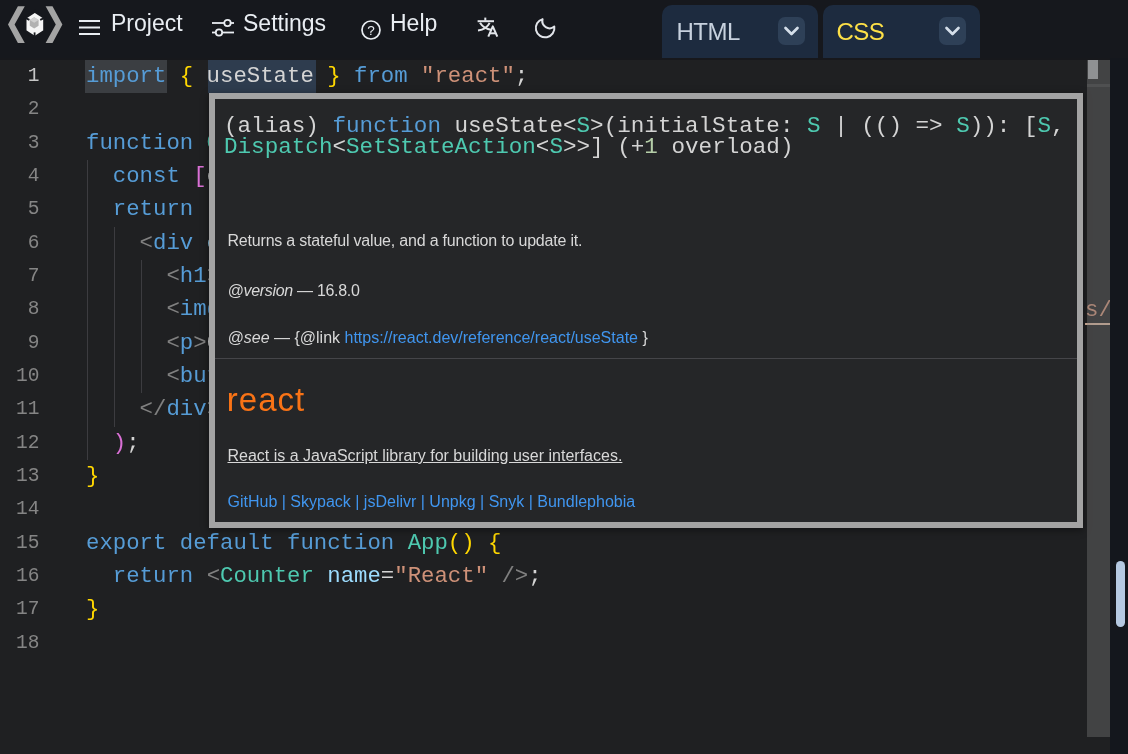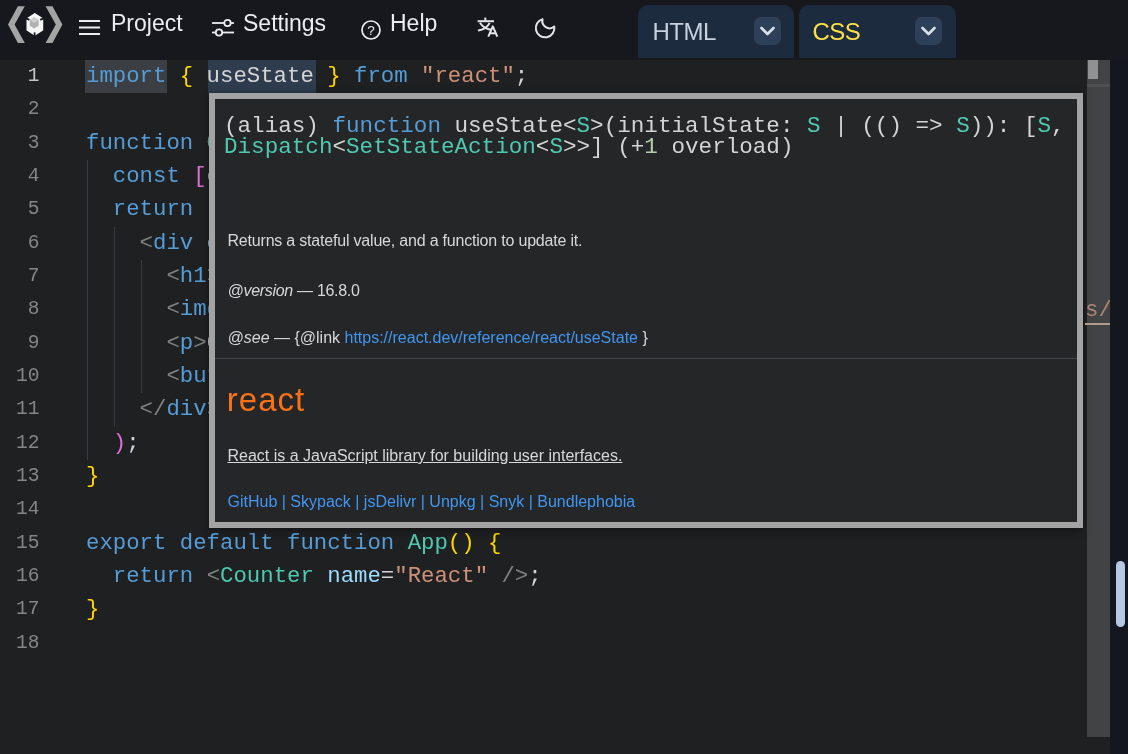--- a/index.html
+++ b/index.html
@@ -3,21 +3,21 @@
 <meta charset="utf-8">
 <style>
   * { margin:0; padding:0; box-sizing:border-box; }
   html,body { width:1128px; height:754px; background:#16181d; overflow:hidden; }
   body { position:relative; font-family:"Liberation Sans", sans-serif; }
   .abs { position:absolute; }
   
   #topbar { position:absolute; left:0; top:0; width:1128px; height:58px; background:#16181d; }
   .menuitem { position:absolute; top:1px; height:44px; display:flex; align-items:center; color:#e9edf2; font-size:23px; }
   
-  .tab { position:absolute; top:5px; height:53px; border-radius:10px 10px 0 0; }
+  .tab { position:absolute; top:5px; height:53px; border-radius:10px 10px 0 0;margin-left:24px; }
   .tab .lbl { position:absolute; left:15px; top:0px; height:53px; display:flex; align-items:center; font-size:24px; letter-spacing:-0.5px; }
   .chevbtn { position:absolute; width:27px; height:28px; top:12px; border-radius:7px; }
   .chevbtn svg { position:absolute; left:0; top:0; }
   
   #editor { position:absolute; left:0; top:58px; width:1110px; height:696px; background:#1f2022; overflow:hidden; }
   #pagestrip { position:absolute; left:1110px; top:58px; width:18px; height:696px; background:#14171d; }
   #pagethumb { position:absolute; left:1116px; top:561px; width:9px; height:66px; border-radius:5px; background:#b5c9e2; }
   .mono { font-family:"Liberation Mono", monospace; font-size:22.33px; white-space:pre; }
   #gutter { position:absolute; left:0; top:2px; width:39.5px; text-align:right; white-space:pre; font-family:"Liberation Mono", monospace; font-size:19.5px; line-height:33.33px; color:#858585; }
   #gutter .cur { color:#c6c6c6; }

